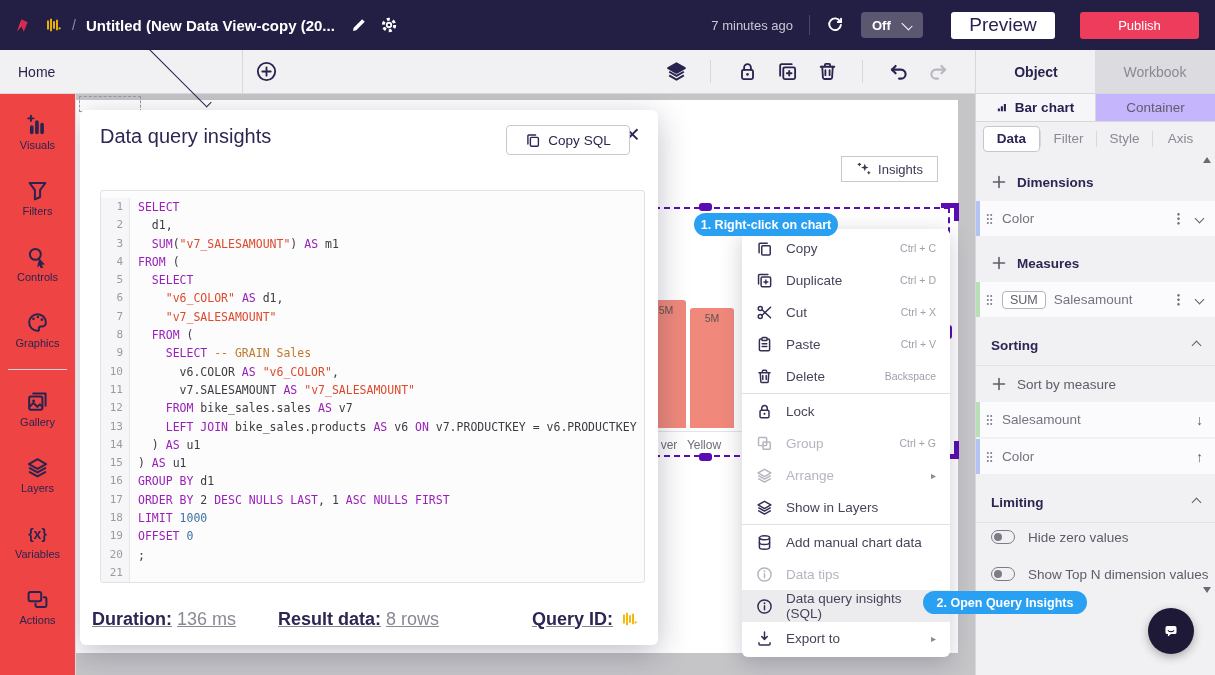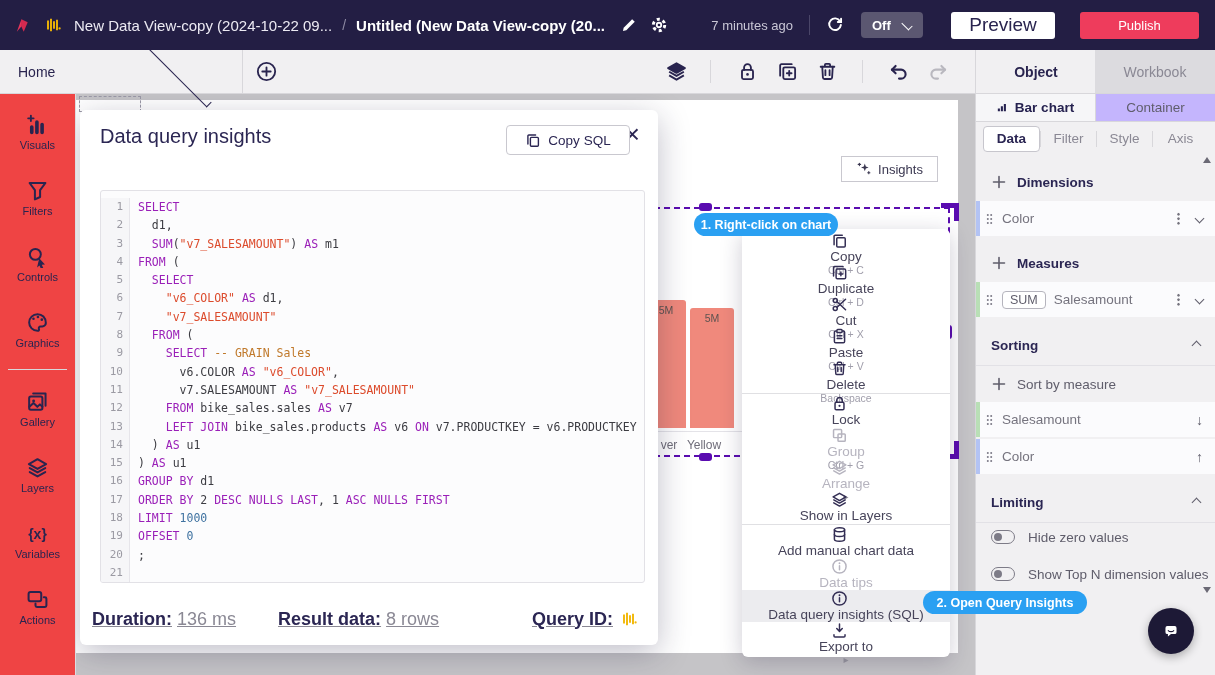--- a/index.html
+++ b/index.html
@@ -63,21 +63,21 @@
   .cl{display:flex;line-height:18.3px;font-family:"DejaVu Sans Mono",monospace;font-size:11.5px;}
   .ln{flex:0 0 22px;text-align:right;padding-right:6px;color:#9b9aa3;background:#f6f6f8;border-right:1px solid #e6e5ea;font-size:11px;}
   .lc{padding-left:8px;white-space:pre;}
   .tk-k{color:#9a1fb8;}.tk-s{color:#dc4b2c;}.tk-c{color:#c0792b;}.tk-p{color:#3c3c42;}.tk-n{color:#3f72a0;}
   .btn-copysql{position:absolute;right:28px;top:15px;width:124px;height:30px;background:#fff;border:1px solid #c9c8cf;border-radius:4px;display:flex;align-items:center;justify-content:center;gap:7px;font-size:13.5px;color:#2b2653;cursor:pointer;font-family:inherit;}
   .modal-foot{position:absolute;left:12px;right:20px;bottom:16px;height:20px;display:flex;align-items:center;font-size:18px;color:#8a8894;text-decoration:underline;}
   .modal-foot b{color:#2b2653;margin-right:5px;}
   .foot-grp{display:flex;align-items:center;}
   
   .ctx-menu{position:absolute;left:742px;top:229px;width:208px;background:#fff;border-radius:6px;box-shadow:0 5px 22px rgba(30,25,60,.22);padding:3px 0;z-index:20;}
-  .mrow{height:32px;display:flex;align-items:center;padding:0 14px;color:#47445a;cursor:pointer;flex-direction:column;}
+  .mrow{height:32px;display:flex;align-items:center;padding:0 14px;color:#47445a;cursor:pointer;}
   .mrow .ic{color:#332e54;margin-right:13px;}
   .mrow .ic svg{width:17px;height:17px;}
   .mlabel{font-size:13.5px;flex:1;}
   .msc{font-size:10.5px;color:#a09eab;display:flex;align-items:center;gap:4px;}
   .mrow.dis{color:#b6b4bf;}
   .mrow.dis .ic{color:#b6b4bf;}
   .mrow.hl{background:#ececef;}
   .mdiv{height:1px;background:#e0e0e3;margin:1px 0;}
   .subarrow{font-size:10px;color:#8a8894;}
   
@@ -126,21 +126,20 @@
         <polygon points="5,25 13,3 16,12 9,20" fill="#e5345a"></polygon>
         <polygon points="13,3 24,8 17,25 12,14" fill="#d32a50"></polygon>
       </svg>
   </span>
   <span class="ic brandbars">
     <svg width="16" height="16" viewBox="0 0 16 16" fill="none">
         <path d="M2 3.5v9M5 1.8v12.4M8 4.2v7.6M11 2.8v10.4" stroke="#f2b705" stroke-width="1.9"></path>
         <circle cx="13.6" cy="11.4" r="1.1" fill="#f2b705"></circle>
       </svg>
   </span>
-  <span class="bc-ds">New Data View-copy (2024-10-22 09...</span>
   <span class="bc-sep">/</span>
   <span class="bc-ti">Untitled (New Data View-copy (20...</span>
   <span class="ic hd-ic" style="margin-left:15px;">
     <svg viewBox="0 0 16 16">
         <path d="M2.6 13.4l.7-3L10.8 2.9l2.3 2.3-7.5 7.5-3 .7z" fill="currentColor"></path>
       </svg>
   </span>
   <span class="ic hd-ic" style="margin-left:12px;">
     <svg viewBox="0 0 16 16" fill="none" stroke="currentColor">
         <circle cx="8" cy="8" r="2" stroke-width="1.6"></circle>

